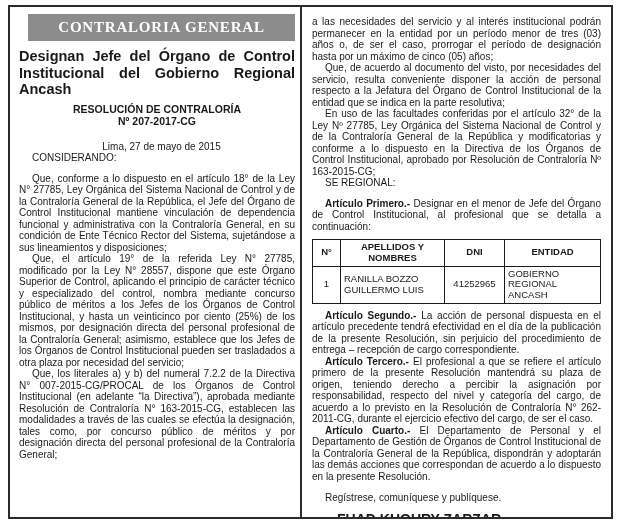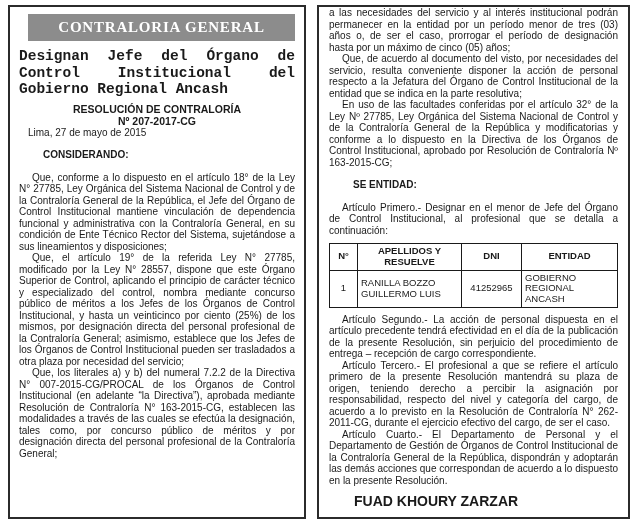--- a/index.html
+++ b/index.html
@@ -8,45 +8,45 @@
     font-family:"Liberation Sans", sans-serif; color:#1a1a1a;
     -webkit-font-smoothing:antialiased;
   }
   .page { position:relative; width:634px; height:412px; background:#ffffff; }
 
   .doc-box {
     position:absolute; top:5px; height:514px; box-sizing:border-box;
     background:#ffffff; border:2px solid #2b2b2b; overflow:hidden;
   }
   .col-left  { left:8px;   width:298px; padding:5px 9px 4px 9px; }
-  .col-right { left:317px; width:313px; padding:0 10px 4px 10px; }
+  .col-right { left:300px; width:313px; padding:9px 10px 4px 10px; }
 
   .banner {
     background:#8c8c8c; color:#ffffff;
     font-family:"Liberation Serif", serif; font-weight:bold;
     font-size:15px; letter-spacing:0.8px; text-align:center;
     height:27px; line-height:27px; margin:2px 0 7px 9px;
   }
   .doc-title {
-    font-family:Liberation Mono, monospace; font-weight:bold;
+    font-family:Liberation Sans, sans-serif; font-weight:bold;
     font-size:14.5px; line-height:16.5px; text-align:justify;
     margin:0 0 5px 0;
   }
   .res-heading { text-align:center; font-weight:bold; font-size:10.5px; line-height:12px; margin:3px 0 0 0; }
 
   .p {
     font-size:10px; line-height:11.5px; text-align:justify;
     margin:0; text-indent:13px;
   }
   .p-first { text-indent:0; }
-  .dateline { font-size:10px; line-height:11.5px; margin:0 0 0 9px; }
+  .dateline { font-size:10px; line-height:11.5px; margin:14px 0 0 9px;text-align:center; }
   .mt-sm { margin-top:6px; }
   .mt-md { margin-top:9px; }
-  .label-line { font-size:10px; line-height:11.5px; font-weight:bold; margin:11px; text-indent:13px; text-align:left; }
-  .lead { font-weight:normal; }
+  .label-line { font-size:10px; line-height:11.5px; font-weight:normal; margin:0; text-indent:13px; text-align:left; }
+  .lead { font-weight:bold; }
 
   table.res-table {
     border-collapse:collapse; width:288px; margin:7px auto 6px auto;
     font-size:9.5px; line-height:10.8px; table-layout:fixed;
   }
   table.res-table th, table.res-table td {
     border:1px solid #1a1a1a; padding:2px 3px; vertical-align:middle;
     overflow:hidden;
   }
   table.res-table th { font-weight:bold; text-align:center; }
@@ -82,55 +82,56 @@
     <p class="p mt-md">Que, conforme a lo dispuesto en el artículo 18° de la Ley N° 27785, Ley Orgánica del Sistema Nacional de Control y de la Contraloría General de la República, el Jefe del Órgano de Control Institucional mantiene vinculación de dependencia funcional y administrativa con la Contraloría General, en su condición de Ente Técnico Rector del Sistema, sujetándose a sus lineamientos y disposiciones;</p>
     <p class="p">Que, el artículo 19° de la referida Ley N° 27785, modificado por la Ley N° 28557, dispone que este Órgano Superior de Control, aplicando el principio de carácter técnico y especializado del control, nombra mediante concurso público de méritos a los Jefes de los Órganos de Control Institucional, y hasta un veinticinco por ciento (25%) de los mismos, por designación directa del personal profesional de la Contraloría General; asimismo, establece que los Jefes de los Órganos de Control Institucional pueden ser trasladados a otra plaza por necesidad del servicio;</p>
     <p class="p">Que, los literales a) y b) del numeral 7.2.2 de la Directiva N° 007-2015-CG/PROCAL de los Órganos de Control Institucional (en adelante “la Directiva”), aprobada mediante Resolución de Contraloría N° 163-2015-CG, establecen las modalidades a través de las cuales se efectúa la designación, tales como, por concurso público de méritos y por designación directa del personal profesional de la Contraloría General;</p>
   </div>
 
   <div class="doc-box col-right">
     <p class="p p-first">a las necesidades del servicio y al interés institucional podrán permanecer en la entidad por un período menor de tres (03) años o, de ser el caso, prorrogar el período de designación hasta por un máximo de cinco (05) años;</p>
     <p class="p">Que, de acuerdo al documento del visto, por necesidades del servicio, resulta conveniente disponer la acción de personal respecto a la Jefatura del Órgano de Control Institucional de la entidad que se indica en la parte resolutiva;</p>
     <p class="p">En uso de las facultades conferidas por el artículo 32° de la Ley Nº 27785, Ley Orgánica del Sistema Nacional de Control y de la Contraloría General de la República y modificatorias y conforme a lo dispuesto en la Directiva de los Órganos de Control Institucional, aprobado por Resolución de Contraloría Nº 163-2015-CG;</p>
 
-    <p class="label-line mt-md">SE ENTIDAD:</p>
+    <p class="label-line mt-md">SE REGIONAL:</p>
 
     <p class="p mt-md"><span class="lead">Artículo Primero.-</span><span> Designar en el menor de Jefe del Órgano de Control Institucional, al profesional que se detalla a continuación:</span></p>
 
     <table class="res-table">
       <colgroup>
           <col class="w-num">
           <col class="w-name">
           <col class="w-dni">
           <col class="w-ent">
         </colgroup>
       <thead>
         <tr>
           <th>N°</th>
-          <th>APELLIDOS Y RESUELVE</th>
+          <th>APELLIDOS Y NOMBRES</th>
           <th>DNI</th>
           <th>ENTIDAD</th>
         </tr>
       </thead>
       <tbody>
         <tr>
           <td class="c-center">1</td>
           <td class="c-left">RANILLA BOZZO GUILLERMO LUIS</td>
           <td class="c-center">41252965</td>
           <td class="c-left">GOBIERNO REGIONAL ANCASH</td>
         </tr>
       </tbody>
     </table>
 
     <p class="p"><span class="lead">Artículo Segundo.-</span><span> La acción de personal dispuesta en el artículo precedente tendrá efectividad en el día de la publicación de la presente Resolución, sin perjuicio del procedimiento de entrega – recepción de cargo correspondiente.</span></p>
 
     <p class="p"><span class="lead">Artículo Tercero.-</span><span> El profesional a que se refiere el artículo primero de la presente Resolución mantendrá su plaza de origen, teniendo derecho a percibir la asignación por responsabilidad, respecto del nivel y categoría del cargo, de acuerdo a lo previsto en la Resolución de Contraloría N° 262-2011-CG, durante el ejercicio efectivo del cargo, de ser el caso.</span></p>
 
     <p class="p"><span class="lead">Artículo Cuarto.-</span><span> El Departamento de Personal y el Departamento de Gestión de Órganos de Control Institucional de la Contraloría General de la República, dispondrán y adoptarán las demás acciones que correspondan de acuerdo a lo dispuesto en la presente Resolución.</span></p>
 
+    <p class="closing">Regístrese, comuníquese y publíquese.</p>
 
     <div class="signature">
       <div>FUAD KHOURY ZARZAR</div>
 
     </div>
   </div>
 
 </div>
 
 </body></html>

